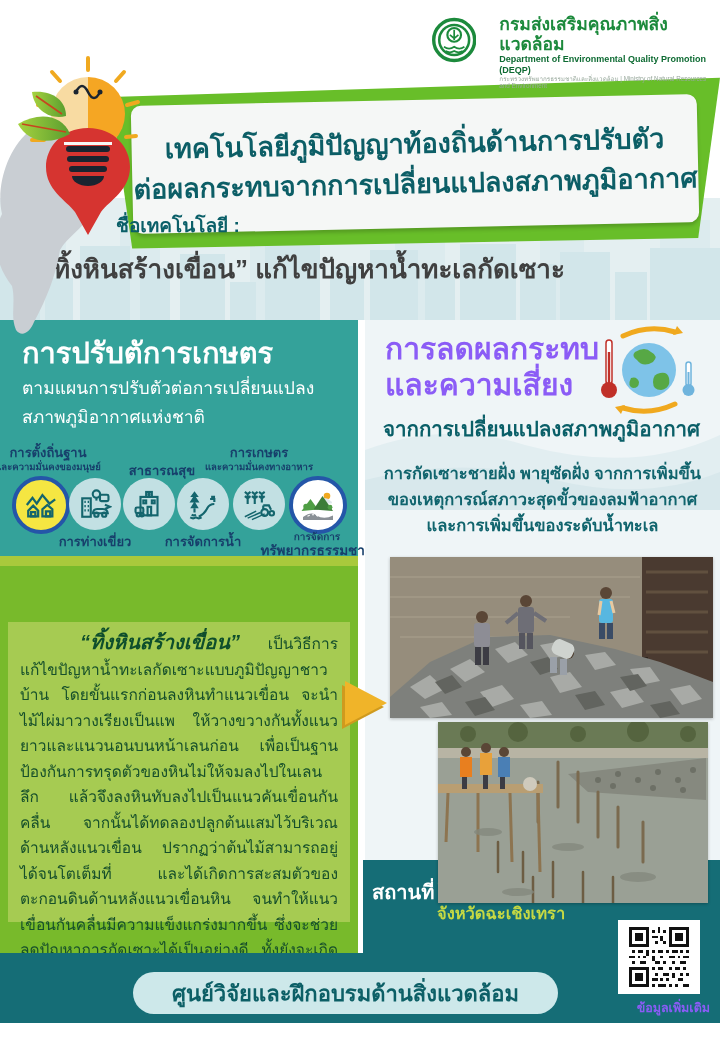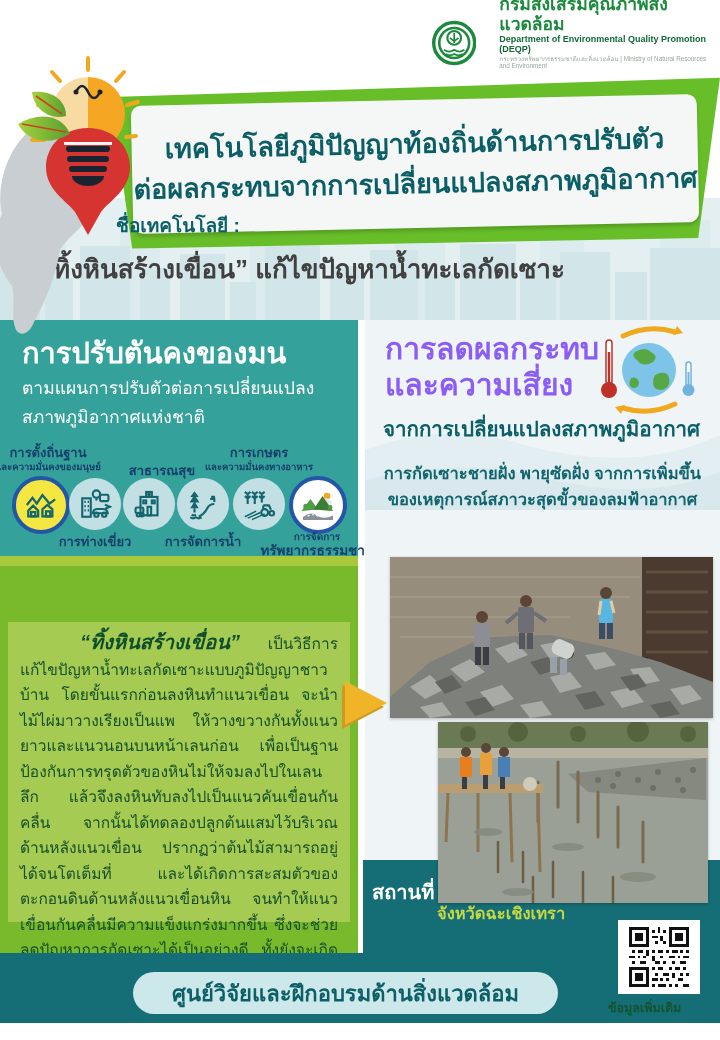--- a/index.html
+++ b/index.html
@@ -62,24 +62,24 @@
   .teal-right{left:363px;top:860px;width:357px;height:163px;background:#156d76;z-index:1;}
   .teal-bottom{left:0;top:953px;width:720px;height:70px;background:#156d76;z-index:1;}
 
   .loc-label{position:absolute;left:9px;top:16px;font-size:20px;font-weight:bold;color:#ffffff;}
   .loc-val{position:absolute;left:74px;font-size:16.5px;font-weight:bold;color:#c6d943;}
 
   .footer-pill{left:133px;top:972px;width:425px;height:42px;border-radius:21px;background:#cde8ea;
                display:flex;align-items:center;justify-content:center;color:#0c5f66;
                font-size:22px;font-weight:bold;z-index:2;}
   .qr-box{left:618px;top:920px;width:82px;height:74px;background:#ffffff;display:flex;align-items:center;justify-content:center;z-index:2;}
-  .qr-caption{left:608px;top:998px;width:102px;text-align:left;font-size:12.5px;font-weight:bold;color:#14532d;z-index:2;}
+  .qr-caption{left:608px;top:998px;width:102px;text-align:right;font-size:12.5px;font-weight:bold;color:#8b5cf6;z-index:2;}
 
   
-  .logo{left:432px;top:5px;width:286px;height:64px;display:flex;align-items:flex-end;gap:23px;}
+  .logo{left:432px;top:14px;width:286px;height:64px;display:flex;align-items:flex-start;gap:23px;}
   .logo-text{display:flex;flex-direction:column;line-height:1.15;}
   .logo-t1{font-size:17.5px;font-weight:bold;color:#1c8a3c;}
   .logo-t2{font-size:9px;font-weight:bold;color:#0e6b33;}
   .logo-t3{font-size:6.3px;color:#97a89b;}
 </style>
 </head>
 <body>
 
 <div id="page">
 
@@ -176,21 +176,21 @@
       <span class="logo-t1">กรมส่งเสริมคุณภาพสิ่งแวดล้อม</span>
       <span class="logo-t2">Department of Environmental Quality Promotion (DEQP)</span>
       <span class="logo-t3">กระทรวงทรัพยากรธรรมชาติและสิ่งแวดล้อม | Ministry of Natural Resources and Environment</span>
     </div>
   </div>
 
   <div class="abs tech-label">ชื่อเทคโนโลยี :</div>
   <div class="abs tech-name">“ทิ้งหินสร้างเขื่อน” แก้ไขปัญหาน้ำทะเลกัดเซาะ</div>
 
   <div class="abs left-panel">
-    <div class="abs lp-title">การปรับตันคงของมน</div>
+    <div class="abs lp-title">การปรับตัการเกษตร</div>
     <div class="abs lp-sub">
       <span>ตามแผนการปรับตัวต่อการเปลี่ยนแปลง</span><br>
       <span>สภาพภูมิอากาศแห่งชาติ</span>
     </div>
 
     <div class="sector">
       <div class="sec-label" style="left:-14px;top:125px;">
         <div class="sec-l1">การตั้งถิ่นฐาน</div>
         <div class="sec-l2">และความมั่นคงของมนุษย์</div>
       </div>
@@ -323,20 +323,21 @@
       <rect x="14.8" y="30" width="2.4" height="32" fill="#c03028"></rect>
       <circle cx="16" cy="68" r="8" fill="#c03028"></circle>
       <rect x="93" y="40" width="5" height="24" rx="2.5" fill="#ffffff" stroke="#6fb4dd" stroke-width="1.5"></rect>
       <rect x="94.5" y="50" width="2" height="14" fill="#6fb4dd"></rect>
       <circle cx="95.5" cy="68" r="6" fill="#6fb4dd"></circle>
     </svg>
     <div class="imp-sub">จากการเปลี่ยนแปลงสภาพภูมิอากาศ</div>
     <div class="imp-body">
       <span>การกัดเซาะชายฝั่ง พายุซัดฝั่ง จากการเพิ่มขึ้น</span><br>
       <span>ของเหตุการณ์สภาวะสุดขั้วของลมฟ้าอากาศ</span><br>
+      <span>และการเพิ่มขึ้นของระดับน้ำทะเล</span>
     </div>
   </div>
 
   <div class="abs arrow-tri"></div>
 
   <svg class="abs photo" style="left:390px;top:557px;" width="323" height="161" viewBox="0 0 323 161">
     <rect width="323" height="161" fill="#968d7c"></rect>
     <g stroke="#a59c8a" stroke-width="2" opacity="0.7">
       <path d="M0,20 h250 M0,40 h240 M0,60 h180 M10,80 h120"></path>
     </g>

